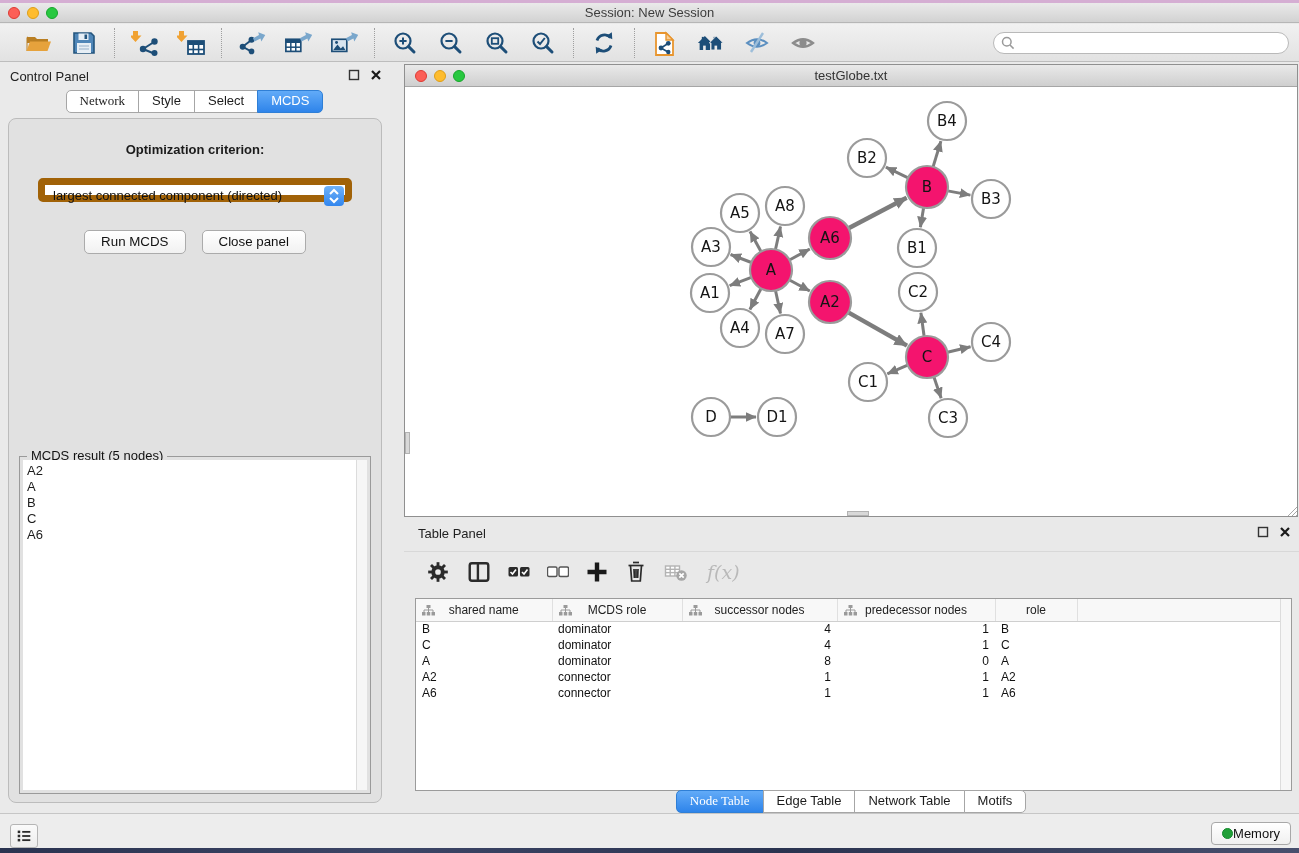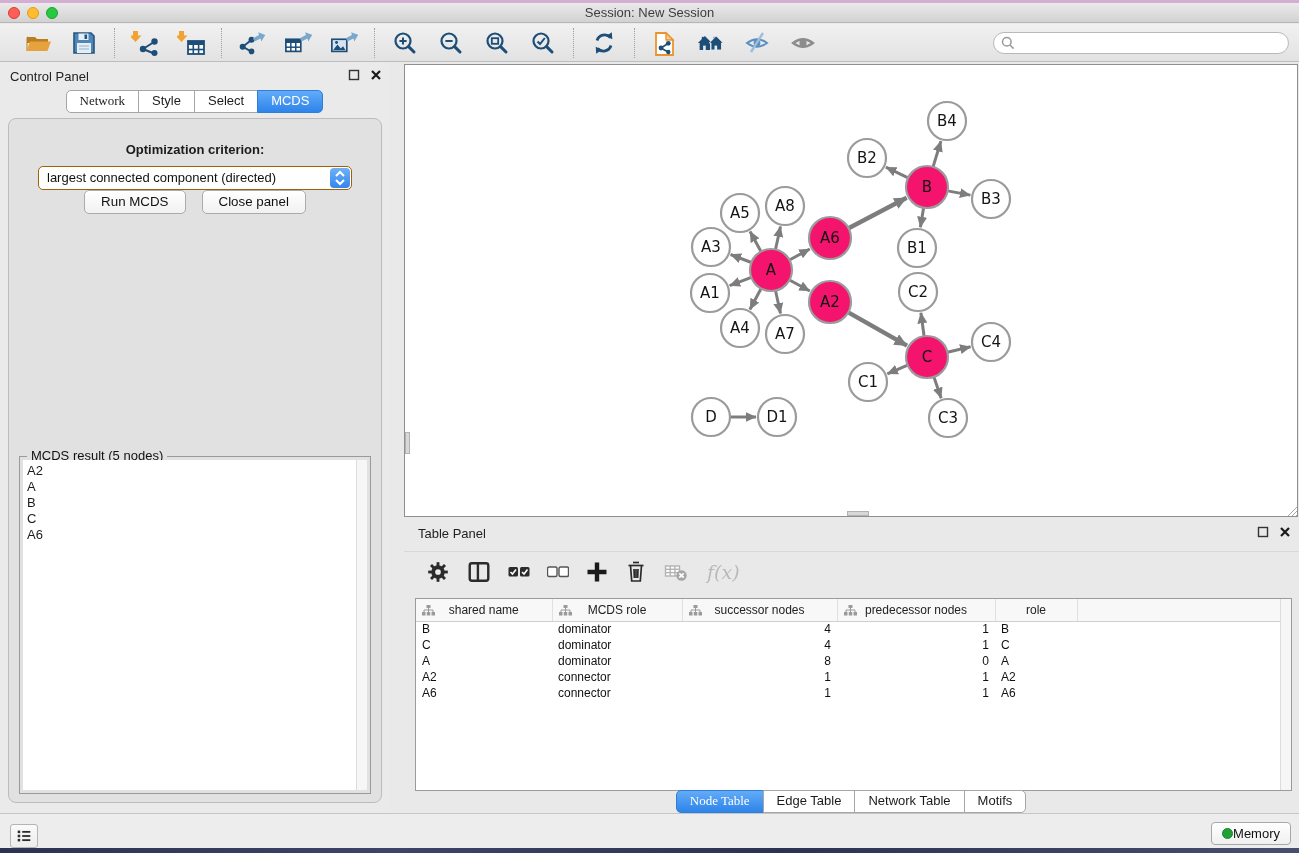--- a/index.html
+++ b/index.html
@@ -44,29 +44,29 @@
   }
   .seg:first-child { border-radius:5px 0 0 5px;font-family:Liberation Serif, serif; }
   .seg:last-child { border-radius:0 5px 5px 0; }
   .seg.active { background:linear-gradient(#62abf8,#2e84ea); border-color:#2f7fd6; color:#fff; }
   .cp-panel {
     position:absolute; left:8px; right:8px; top:56px; bottom:10px;
     background:#e1e1e1; border:1px solid #bcbcbc; border-radius:8px;
   }
   .opt-label { margin-top:23px; text-align:center; font-weight:bold; color:#1b1b1b; }
   .dropdown {
-    margin:9px auto 0; width:314px; height:24px; position:relative;
-    background:#fff; border:1px solid #a16207; border-radius:5px;
+    margin:21px auto 0; width:314px; height:24px; position:relative;
+    background:#fff; border:7px solid #a16207; border-radius:5px;
   }
   .dd-text { line-height:22px; padding-left:8px; color:#111; }
   .dd-stepper {
     position:absolute; right:1px; top:1px; width:20px; height:20px;
     background:linear-gradient(#6fb1f7,#3286ee); border-radius:4px;
   }
-  .btn-row { display:flex; justify-content:center; gap:16px; margin-top:0; }
+  .btn-row { display:flex; justify-content:center; gap:16px; margin-top:28px; }
   .push-btn {
     background:linear-gradient(#ffffff,#f1f1f1); border:1px solid #ababab; border-radius:5px;
     padding:3px 16px 4px; color:#111;
   }
   .groupbox { position:absolute; left:10px; right:10px; top:337px; bottom:8px; border:1px solid #9a9a9a; }
   .groupbox-title { position:absolute; top:-9px; left:7px; background:#e1e1e1; padding:0 4px; color:#111; }
   .mcds-list { position:absolute; left:3px; right:3px; top:3px; bottom:3px; background:#fff; overflow:hidden; }
   .mcds-list .item { padding:0 0 0 4px; line-height:16px; }
   .mcds-list .item:first-child { padding-top:3px; }
   .v-track { position:absolute; right:0; top:0; bottom:0; width:11px; background:#f6f6f6; border-left:1px solid #dcdcdc; }
@@ -346,20 +346,28 @@
           <div class="item">B</div>
           <div class="item">C</div>
           <div class="item">A6</div>
           <div class="v-track"></div>
       </div>
     </div>
   </div>
 </div>
 
 <div class="network-window">
+  <div class="nw-titlebar">
+    <div class="lights">
+      <span class="light r"></span>
+      <span class="light y"></span>
+      <span class="light g"></span>
+    </div>
+    <div class="title">testGlobe.txt</div>
+  </div>
   <svg class="nw-canvas" width="892" height="429" viewBox="0 0 892 429">
     <defs>
       <marker id="arw" markerUnits="userSpaceOnUse" markerWidth="13" markerHeight="11" refX="10.5" refY="5" orient="auto">
           <path d="M0,0 L11,5 L0,10 z" fill="#7d7d7d"></path>
         </marker>
       <marker id="arwT" markerUnits="userSpaceOnUse" markerWidth="15" markerHeight="13" refX="12.5" refY="6" orient="auto">
           <path d="M0,0 L13,6 L0,12 z" fill="#7d7d7d"></path>
         </marker>
     </defs>
     <g id="edge-layer">

